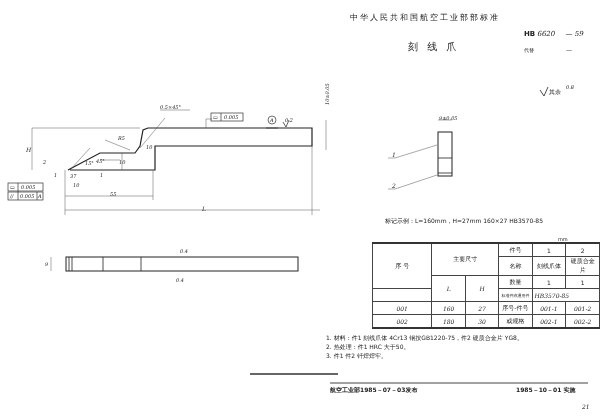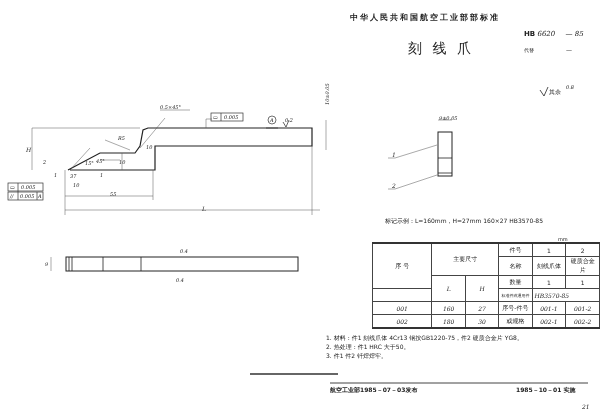--- a/index.html
+++ b/index.html
@@ -1,37 +1,37 @@
 <!DOCTYPE html>
 <html><head>
 <meta charset="utf-8">
 <style>
   html,body{margin:0;padding:0;background:#fff;}
   body{width:600px;height:416px;position:relative;overflow:hidden;font-family:"DejaVu Sans",sans-serif;color:#222;}
   .abs{position:absolute;}
-  .hdr{font-weight:bold;font-size:8px;letter-spacing:2px;}
+  .hdr{font-weight:normal;font-size:8px;letter-spacing:2px;}
   .it{font-style:italic;font-family:"DejaVu Serif",serif;}
   .tiny{font-size:5px;}
   .sm{font-size:6px;}
   svg{position:absolute;left:0;top:0;}
   table.spec{position:absolute;left:372px;top:242px;border-collapse:collapse;font-size:6px;}
   table.spec td{border:1px solid #444;text-align:center;padding:0 2px;height:12px;}
   table.spec{border-top:2px solid #333;border-bottom:2px solid #333;}
   .notes div{font-size:6px;line-height:9px;}
   .footer{font-size:6px;font-weight:bold;}
 </style>
 </head>
 <body>
 
 <div class="abs hdr" style="left:350px;top:12px;">中华人民共和国航空工业部部标准</div>
-<div class="abs" style="left:408px;top:40px;font-size:14px;letter-spacing:3px;">刻 线 爪</div>
+<div class="abs" style="left:408px;top:40px;font-size:10px;letter-spacing:3px;">刻 线 爪</div>
 <div class="abs" style="left:524px;top:30px;font-size:7px;">
   <b>HB</b>
   <span class="it">6620</span>
-  <span class="it" style="margin-left:8px">— 85</span>
+  <span class="it" style="margin-left:8px">— 59</span>
 </div>
 <div class="abs" style="left:524px;top:47px;font-size:5px;">代替</div>
 <div class="abs" style="left:566px;top:46px;font-size:6px;">—</div>
 
 <div class="abs" style="left:549px;top:88px;font-size:6px;">其余</div>
 <div class="abs it" style="left:566px;top:84px;font-size:5px;">0.8</div>
 
 <svg width="600" height="416">
   <g stroke="#222" fill="none" stroke-width="1.2">
 

